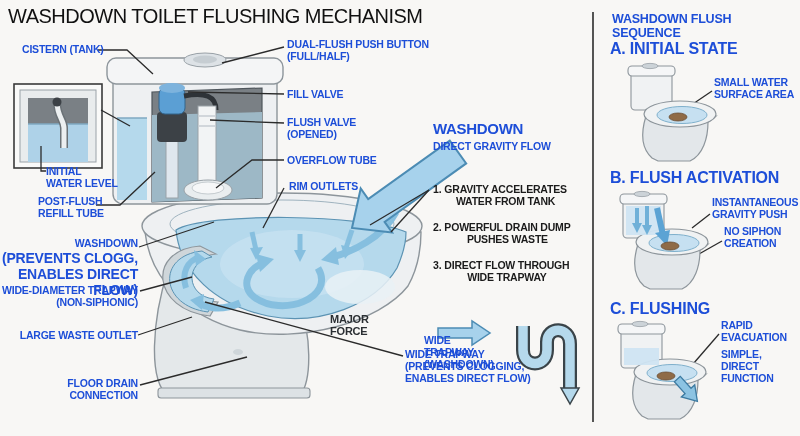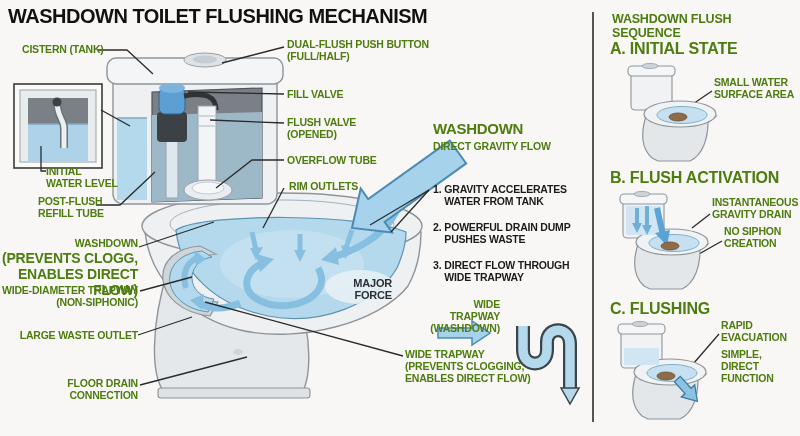--- a/index.html
+++ b/index.html
@@ -3,38 +3,38 @@
 <meta charset="utf-8">
 <style>
   html,body{margin:0;padding:0;background:#e9e9e9;}
   .stage{
     position:relative;width:800px;height:436px;background:#f8f7f5;
     font-family:"Liberation Sans",sans-serif;overflow:hidden;
   }
   .art{position:absolute;left:0;top:0;}
   .title{
     position:absolute;left:8px;top:5px;
-    font-size:20px;font-weight:bold;letter-spacing:-0.5px;color:#111;
+    font-size:20px;font-weight:normal;letter-spacing:-0.5px;color:#111;
     white-space:nowrap;
   }
   .lbl{
-    position:absolute;color:#4d7c0f;font-weight:bold;
+    position:absolute;color:#1d4ed8;font-weight:bold;
     font-size:10.5px;line-height:1.12;letter-spacing:-0.2px;
     white-space:pre-line;
   }
   .lbl.r{text-align:right;}
-  .lbl.c{text-align:right;}
+  .lbl.c{text-align:left;margin-top:36px;}
   .lbl.small{font-size:14px;line-height:1.15;}
   .lbl.h-flow{font-size:15px;letter-spacing:-0.3px;}
   .lbl.seq-h{font-size:16px;letter-spacing:-0.2px;}
   .lbl.seq-title{font-size:12.5px;letter-spacing:-0.2px;}
   .lbl.mforce{font-size:11px;color:#2b2f33;}
   .step{position:absolute;display:flex;gap:3px;color:#1b1b1b;
     font-weight:bold;font-size:10.5px;line-height:1.15;letter-spacing:-0.2px;}
-  .step .txt{white-space:pre-line;}
+  .step .txt{white-space:pre-line;text-align:center;}
 </style>
 </head>
 <body>
 
 <div class="stage">
 
   <svg class="art" width="800" height="436" viewBox="0 0 800 436">
     <defs>
       <g id="seq-toilet">
         <path d="M18,56 C13,72 13,88 24,98 L30,101 L62,101 C75,95 80,78 80,62 L88,56 Z" fill="#e3e7ea" stroke="#8d959b" stroke-width="1.2"></path>
@@ -243,21 +243,21 @@
 ENABLES DIRECT FLOW)</div>
 
   <div class="lbl seq-title" style="left:612px;top:12px">WASHDOWN FLUSH SEQUENCE</div>
 
   <div class="lbl seq-h" style="left:610px;top:40px">A. INITIAL STATE</div>
   <div class="lbl seq-h" style="left:610px;top:169px">B. FLUSH ACTIVATION</div>
 
   <div class="lbl" style="left:714px;top:77px">SMALL WATER
 SURFACE AREA</div>
   <div class="lbl" style="left:712px;top:197px">INSTANTANEOUS
-GRAVITY DRAIN</div>
+GRAVITY PUSH</div>
   <div class="lbl" style="left:724px;top:226px">NO SIPHON
 CREATION</div>
 
   <div class="lbl seq-h" style="left:610px;top:300px">C. FLUSHING</div>
   <div class="lbl" style="left:721px;top:320px">RAPID
 EVACUATION</div>
   <div class="lbl" style="left:721px;top:349px">SIMPLE, DIRECT
 FUNCTION</div>
 
 </div>

